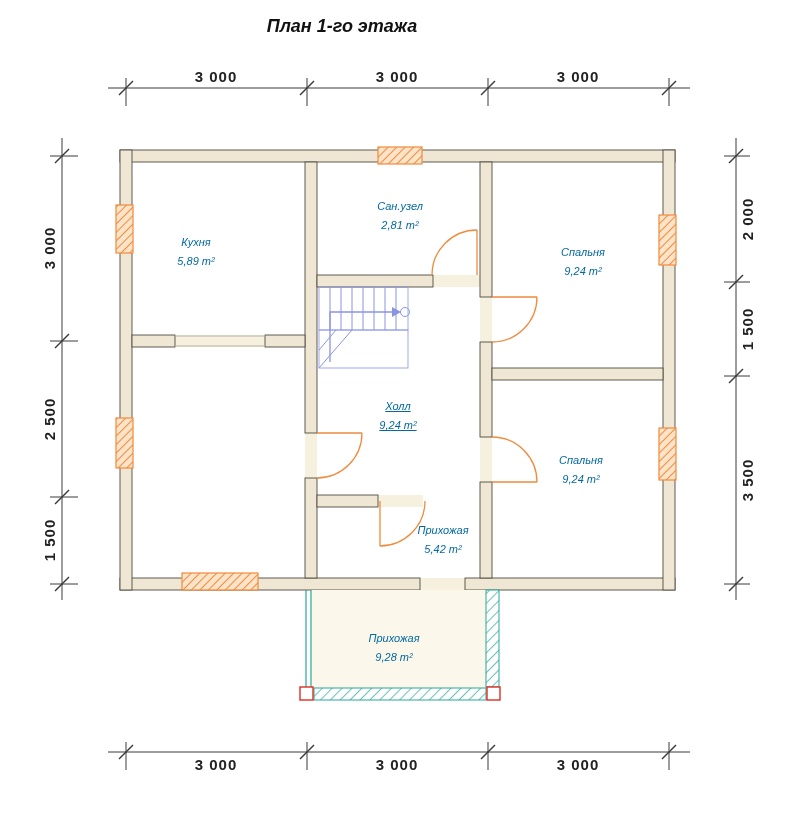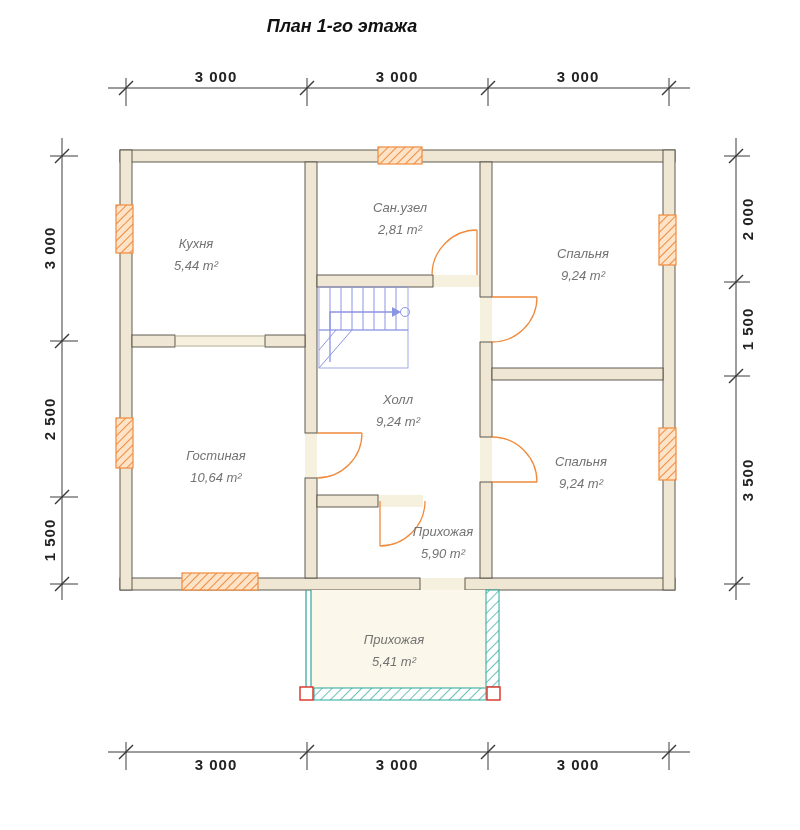--- a/index.html
+++ b/index.html
@@ -11,21 +11,21 @@
     position:absolute;left:0;top:16px;width:684px;text-align:center;
     font-size:18px;font-weight:bold;font-style:italic;color:#111;
   }
   .dim{
     position:absolute;width:140px;height:18px;text-align:center;
     font-size:15px;font-weight:bold;color:#222;letter-spacing:1px;
   }
   .dim.vert{transform:rotate(-90deg);transform-origin:center center;}
   .room{
     position:absolute;width:140px;text-align:center;
-    font-size:13px;font-style:italic;color:#737373;
+    font-size:11px;font-style:italic;color:#0369a1;
   }
   .room .r-name{margin-bottom:7px;}
   svg{position:absolute;left:0;top:0;}
 </style>
 </head>
 <body>
 
 <div class="canvas">
 
   <svg width="800" height="830" viewBox="0 0 800 830">
@@ -197,44 +197,40 @@
   <div class="dim vert" style="left:-20px;top:239px;">3 000</div>
   <div class="dim vert" style="left:-20px;top:410px;">2 500</div>
   <div class="dim vert" style="left:-20px;top:531px;">1 500</div>
 
   <div class="dim vert" style="left:678px;top:210px;">2 000</div>
   <div class="dim vert" style="left:678px;top:320px;">1 500</div>
   <div class="dim vert" style="left:678px;top:471px;">3 500</div>
 
   <div class="room" style="left:126px;top:236px;">
     <div class="r-name">Кухня</div>
-    <div class="r-area">5,44 m²</div>
+    <div class="r-area">5,89 m²</div>
   </div>
   <div class="room" style="left:330px;top:200px;">
     <div class="r-name">Сан.узел</div>
     <div class="r-area">2,81 m²</div>
   </div>
   <div class="room" style="left:513px;top:246px;">
     <div class="r-name">Спальня</div>
     <div class="r-area">9,24 m²</div>
   </div>
-  <div class="room" style="left:328px;top:392px;">
+  <div class="room" style="left:328px;top:400px;text-decoration:underline;">
     <div class="r-name">Холл</div>
     <div class="r-area">9,24 m²</div>
-  </div>
-  <div class="room" style="left:146px;top:448px;">
-    <div class="r-name">Гостиная</div>
-    <div class="r-area">10,64 m²</div>
   </div>
   <div class="room" style="left:511px;top:454px;">
     <div class="r-name">Спальня</div>
     <div class="r-area">9,24 m²</div>
   </div>
   <div class="room" style="left:373px;top:524px;font-style:italic;">
     <div class="r-name">Прихожая</div>
-    <div class="r-area">5,90 m²</div>
+    <div class="r-area">5,42 m²</div>
   </div>
   <div class="room" style="left:324px;top:632px;">
     <div class="r-name">Прихожая</div>
-    <div class="r-area">5,41 m²</div>
+    <div class="r-area">9,28 m²</div>
   </div>
 
 </div>
 
 </body></html>

